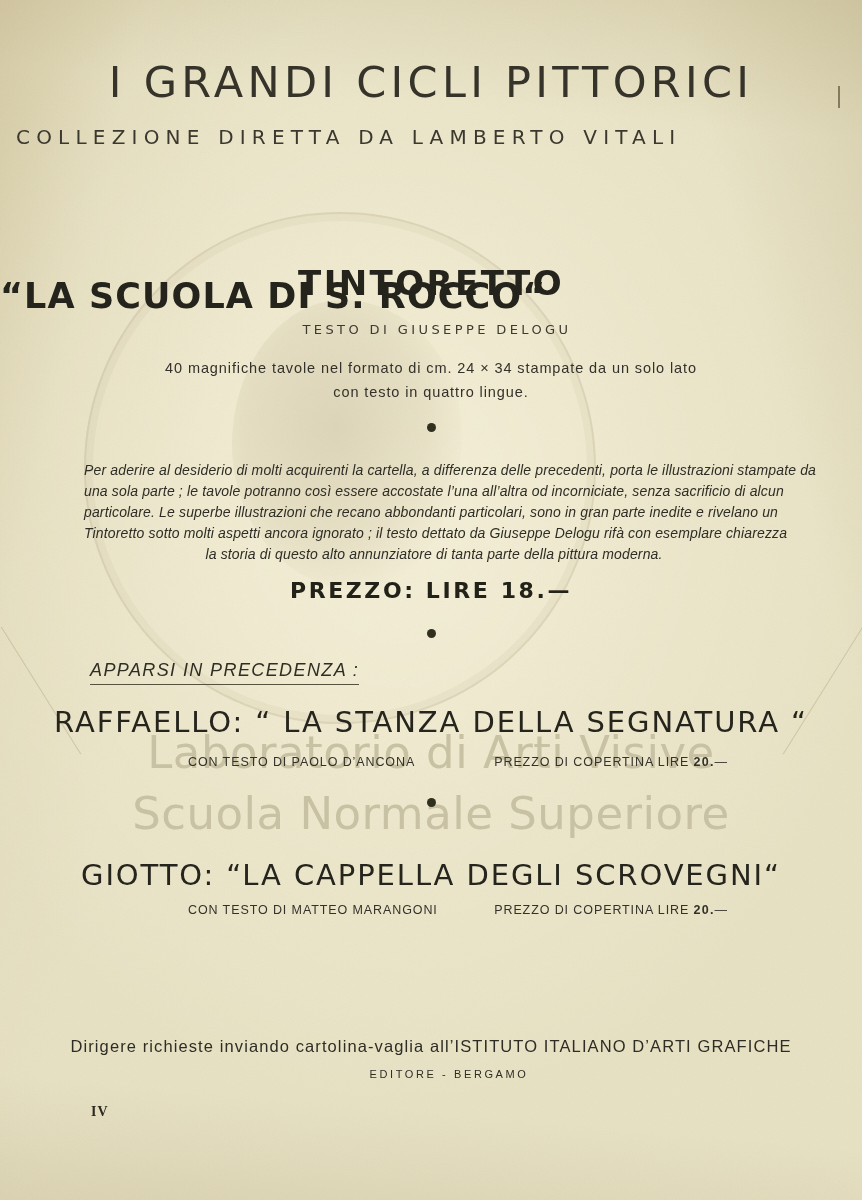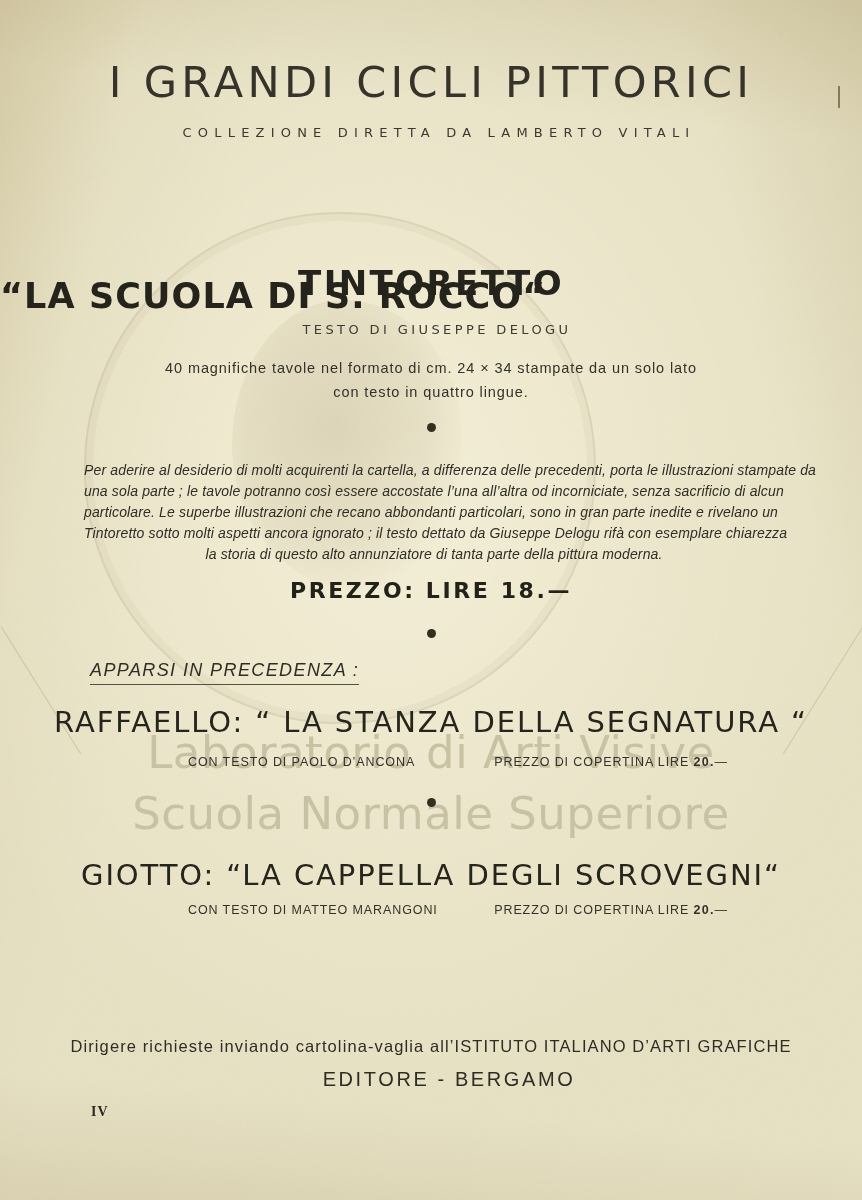--- a/index.html
+++ b/index.html
@@ -98,22 +98,21 @@
     font-weight: 400;
     letter-spacing: 4.3px;
     color: #35332a;
     font-family: "DejaVu Sans", sans-serif;
     white-space: nowrap;
   }
   .hdr-sub {
     position: absolute;
     left: 16px; right: 0;
     top: 125px;
-    text-align: center;
-    font-size: 13px;
+    font-size: 20px;
     font-weight: 400;
     letter-spacing: 6.2px;
     color: #3b392f;
     font-family: "DejaVu Sans", sans-serif;
     white-space: nowrap;
   }
   .work-artist {
     position: absolute;
     left: 0; right: 0;
     top: 230px;
@@ -248,21 +247,21 @@
     position: absolute;
     left: 0; right: 0;
     text-align: center;
     font-size: 16.5px;
     letter-spacing: 1.1px;
     color: #2e2d25;
     font-family: "Liberation Sans", sans-serif;
     white-space: nowrap;
   }
   #footer-1 { top: 1037px; }
-  #footer-2 { top: 1068px; font-size: 20px; letter-spacing: 2.6px; padding-left: 36px; }
+  #footer-2 { top: 1068px; font-size: 11px; letter-spacing: 2.6px; padding-left: 36px; }
 
   .page-number {
     position: absolute;
     left: 91px;
     top: 1104px;
     font-family: "Liberation Serif", serif;
     font-size: 14px;
     font-weight: 700;
     letter-spacing: 1px;
     color: #2c2b22;

